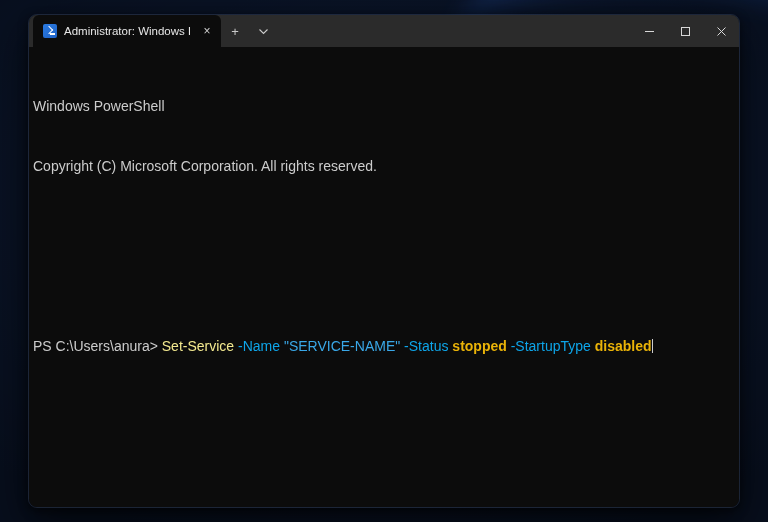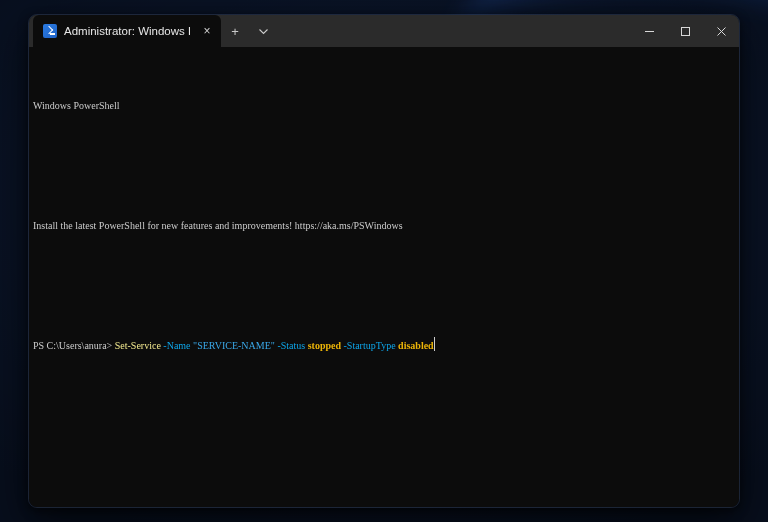--- a/index.html
+++ b/index.html
@@ -171,22 +171,22 @@
     display:flex; align-items:center; justify-content:center;
     color:#d8d8d8;
   }
   .cap-btn svg { display:block; }
 
   
   #terminal-body {
     flex:1 1 auto;
     background:#0c0c0c;
     padding:9px 0 0 4px;
-    font-family:Liberation Serif, serif;
-    font-size:10px;
+    font-family:Liberation Sans, sans-serif;
+    font-size:14px;
     line-height:20px;
     color:#cccccc;
     overflow:hidden;
     white-space:pre;
   }
   .line { white-space:pre; }
   .blank { height:20px; }
 
   .c-default { color:#cccccc; }
   .c-cmd     { color:#f3e98f;margin-top:24px; }
@@ -245,20 +245,20 @@
         <div class="cap-btn">
           <svg width="11" height="11" viewBox="0 0 11 11" aria-hidden="true">
             <path d="M1.5 1.5 L9.5 9.5 M9.5 1.5 L1.5 9.5" stroke="#d8d8d8" stroke-width="1" fill="none"></path>
           </svg>
         </div>
       </div>
     </div>
 
     <div id="terminal-body">
       <div class="line c-default">Windows PowerShell</div>
+      <div class="line c-default">Copyright (C) Microsoft Corporation. All rights reserved.</div>
       <div class="blank"></div>
-      <div class="line c-default">Install the latest PowerShell for new features and improvements! https://aka.ms/PSWindows</div>
       <div class="blank"></div>
       <div class="line"><span class="c-default">PS C:\Users\anura&gt; </span><span class="c-cmd">Set-Service</span><span> </span><span class="c-param">-Name</span><span> </span><span class="c-string">"SERVICE-NAME"</span><span> </span><span class="c-param">-Status</span><span> </span><span class="c-arg">stopped</span><span> </span><span class="c-param">-StartupType</span><span> </span><span class="c-arg">disabled</span><span class="cursor"></span></div>
     </div>
 
   </div>
 </div>
 
 </body></html>

